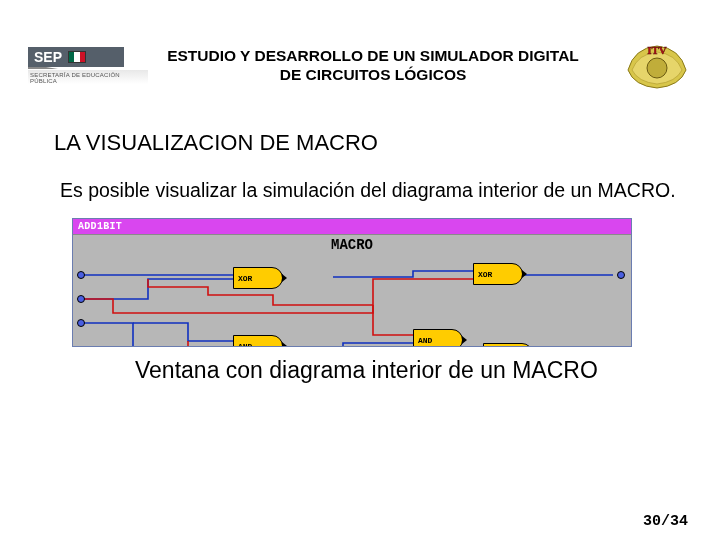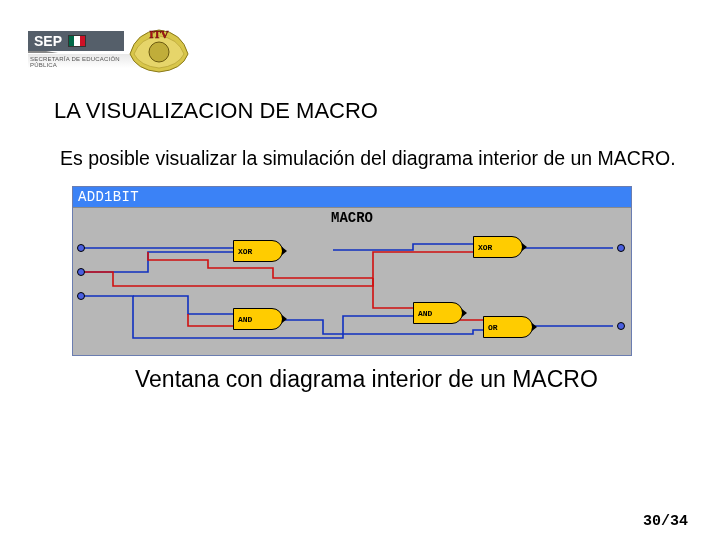--- a/index.html
+++ b/index.html
@@ -61,52 +61,52 @@
     line-height: 1.25;
     padding: 0 8px;
   }
   .itv-logo {
     width: 70px;
     flex-shrink: 0;
     text-align: center;
   }
   .itv-crest {
     width: 62px; height: 50px;
-    margin: 0 auto;
+    margin: 16px auto;
     position: relative;
   }
   .itv-crest svg { width: 100%; height: 100%; }
 
   .section-title {
     font-size: 22px;
     padding: 18px 0 0 54px;
   }
   .body-text {
     font-size: 19.5px;
     padding: 22px 40px 0 60px;
     line-height: 1.25;
   }
 
   .macro-window {
     margin: 16px 0 0 72px;
     width: 560px;
     border: 1px solid #6b7db0;
   }
   .macro-titlebar {
-    background: #3b82f6;
+    background: #d946ef;
     color: #fff;
-    font-size: 14px;
-    font-weight: normal;
+    font-size: 10px;
+    font-weight: bold;
     padding: 2px 5px;
     font-family: "Courier New", monospace;
     letter-spacing: 0.3px;
   }
   .macro-canvas {
     background: #b7b7b7;
-    height: 148px;
+    height: 112px;
     position: relative;
     overflow: hidden;
     border-top: 1px solid #8a8a8a;
   }
   .macro-label {
     position: absolute;
     top: 2px; left: 0; right: 0;
     text-align: center;
     font-family: "Courier New", monospace;
     font-weight: bold;
@@ -163,20 +163,24 @@
 <div class="header">
   <div class="sep-logo">
     <div class="sep-bar">
       <span>SEP</span>
       <span class="flag"></span>
     </div>
     <div class="flag-wave"></div>
     <div class="sep-sub">SECRETARÍA DE EDUCACIÓN PÚBLICA</div>
   </div>
 
+  <div class="title-block">
+    <div>ESTUDIO Y DESARROLLO DE UN SIMULADOR DIGITAL</div>
+    <div>DE CIRCUITOS LÓGICOS</div>
+  </div>
 
   <div class="itv-logo">
     <div class="itv-crest">
       <svg viewBox="0 0 62 50">
         <path d="M2 30 Q8 8 31 6 Q54 8 60 30 Q54 46 31 48 Q8 46 2 30 Z" fill="#d8c64a" stroke="#8a7a1a" stroke-width="1"></path>
         <path d="M6 30 Q12 14 31 12 Q50 14 56 30 Q50 42 31 44 Q12 42 6 30 Z" fill="#e6d56a" stroke="#a08a1f" stroke-width="0.5"></path>
         <circle cx="31" cy="28" r="10" fill="#c0ad3a" stroke="#6b5a10"></circle>
         <text x="31" y="14" text-anchor="middle" font-family="serif" font-weight="bold" font-size="11" fill="#b01018" stroke="#5a0a0a" stroke-width="0.4">ITV</text>
       </svg>
     </div>

